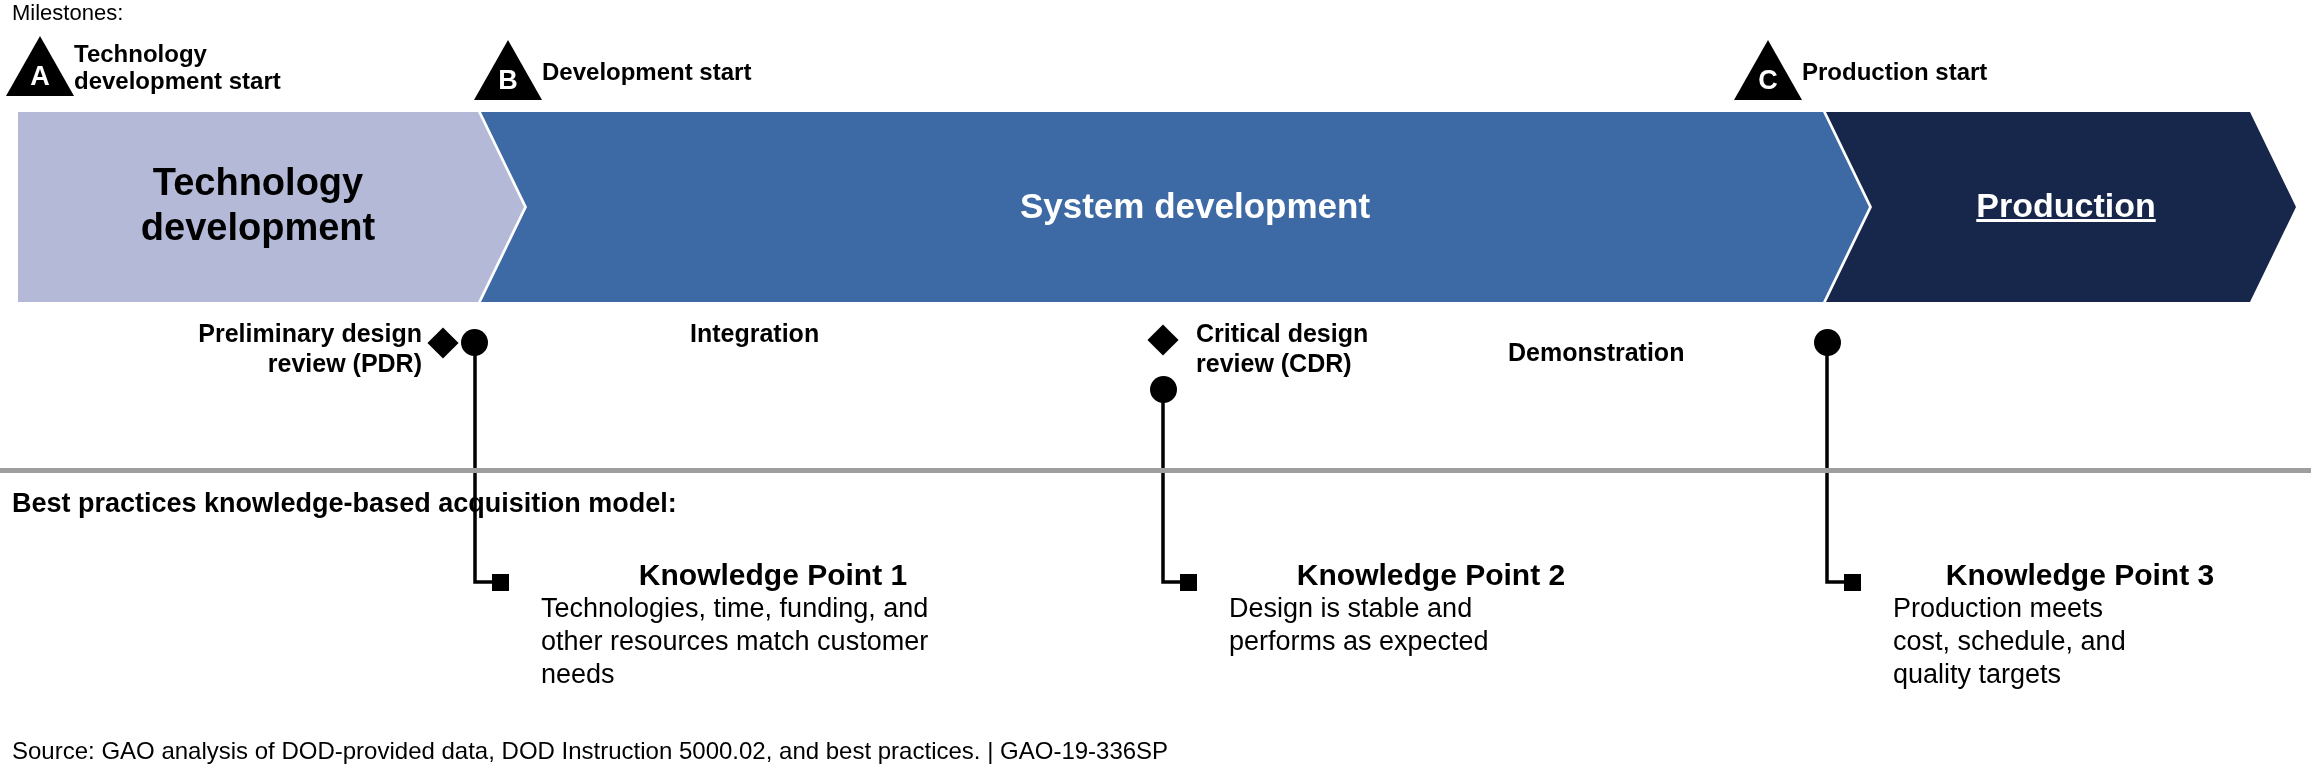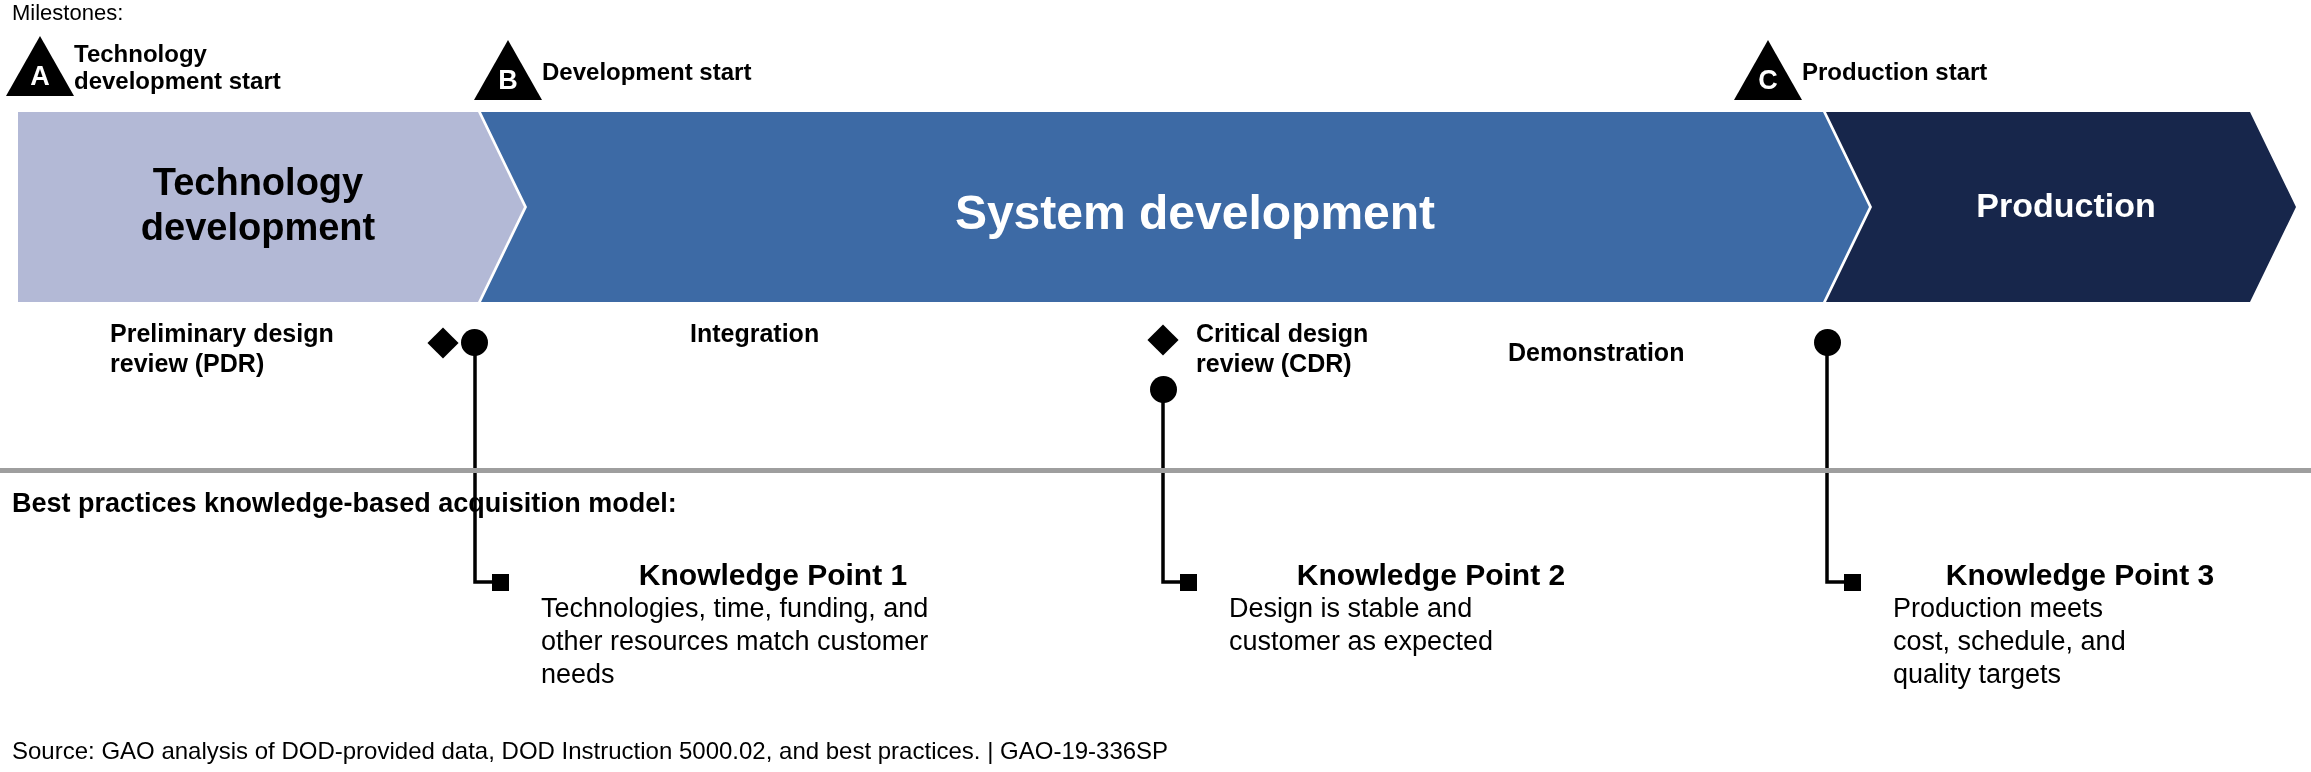--- a/index.html
+++ b/index.html
@@ -198,25 +198,25 @@
     <path fill="none" stroke="#000000" stroke-width="3.5" d="M 1163,402 L 1163,582 L 1180,582"></path>
     <rect x="1180" y="574" width="17" height="17" fill="#000000"></rect>
 
     <path fill="none" stroke="#000000" stroke-width="3.5" d="M 1827,352 L 1827,582 L 1844,582"></path>
     <rect x="1844" y="574" width="17" height="17" fill="#000000"></rect>
   </svg>
 
   <div class="abs phase-label" style="left:18px; top:160px; width:480px; font-size:38px; color:#000000;">Technology
 development</div>
 
-  <div class="abs phase-label" style="left:530px; top:185px; width:1330px; font-size:48px; color:#ffffff;">System development</div>
-
-  <div class="abs phase-label" style="left:1876px; top:185px; width:380px; font-size:34px; color:#ffffff;">Production</div>
-
-  <div class="abs" style="left:110px; top:318px; width:312px; ">
+  <div class="abs phase-label" style="left:530px; top:185px; width:1330px; font-size:35px; color:#ffffff;">System development</div>
+
+  <div class="abs phase-label" style="left:1876px; top:185px; width:380px; font-size:34px; color:#ffffff;text-decoration:underline;">Production</div>
+
+  <div class="abs" style="left:110px; top:318px; width:312px; text-align:right;">
     <span class="activity-label">Preliminary design
 review </span><span class="activity-label paren">(PDR)</span>
   </div>
   <div class="abs diamond" style="left:432px; top:332px;"></div>
   <div class="abs circle" style="left:461px; top:329px;"></div>
 
   <div class="abs" style="left:676px; top:318px;margin-left:14px;">
     <span class="activity-label">Integration</span>
   </div>
 
@@ -239,21 +239,21 @@
   <div class="abs" style="left:513px; top:558px; width:520px;">
     <div class="kp-title">Knowledge Point 1</div>
     <div class="kp-body">Technologies, time, funding, and
 other resources match customer
 needs</div>
   </div>
 
   <div class="abs" style="left:1201px; top:558px; width:460px;">
     <div class="kp-title">Knowledge Point 2</div>
     <div class="kp-body">Design is stable and
-customer as expected</div>
+performs as expected</div>
   </div>
 
   <div class="abs" style="left:1865px; top:558px; width:430px;">
     <div class="kp-title">Knowledge Point 3</div>
     <div class="kp-body">Production meets
 cost, schedule, and
 quality targets</div>
   </div>
 
   <div class="abs source-note">Source: GAO analysis of DOD-provided data, DOD Instruction 5000.02, and best practices.  |  GAO-19-336SP</div>

